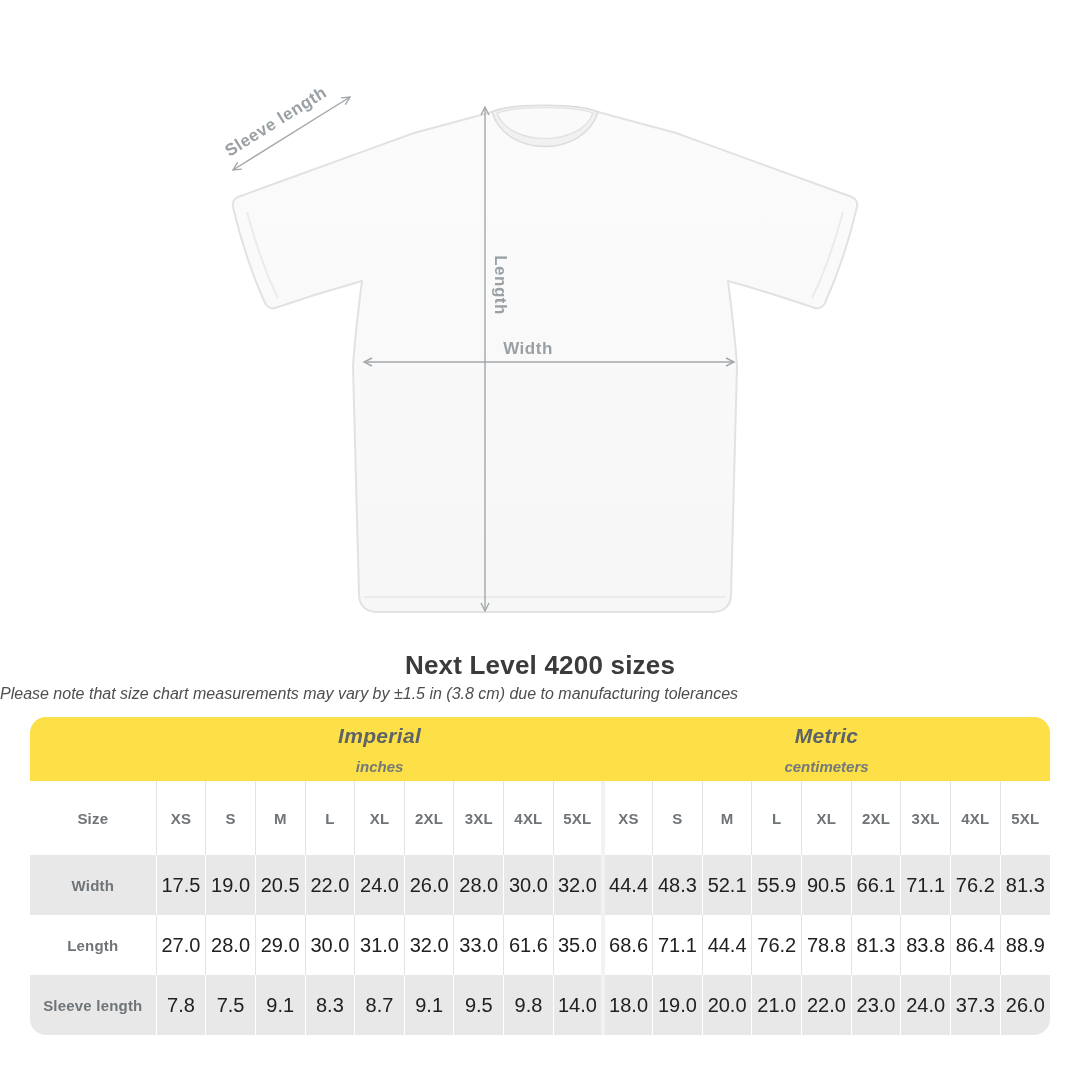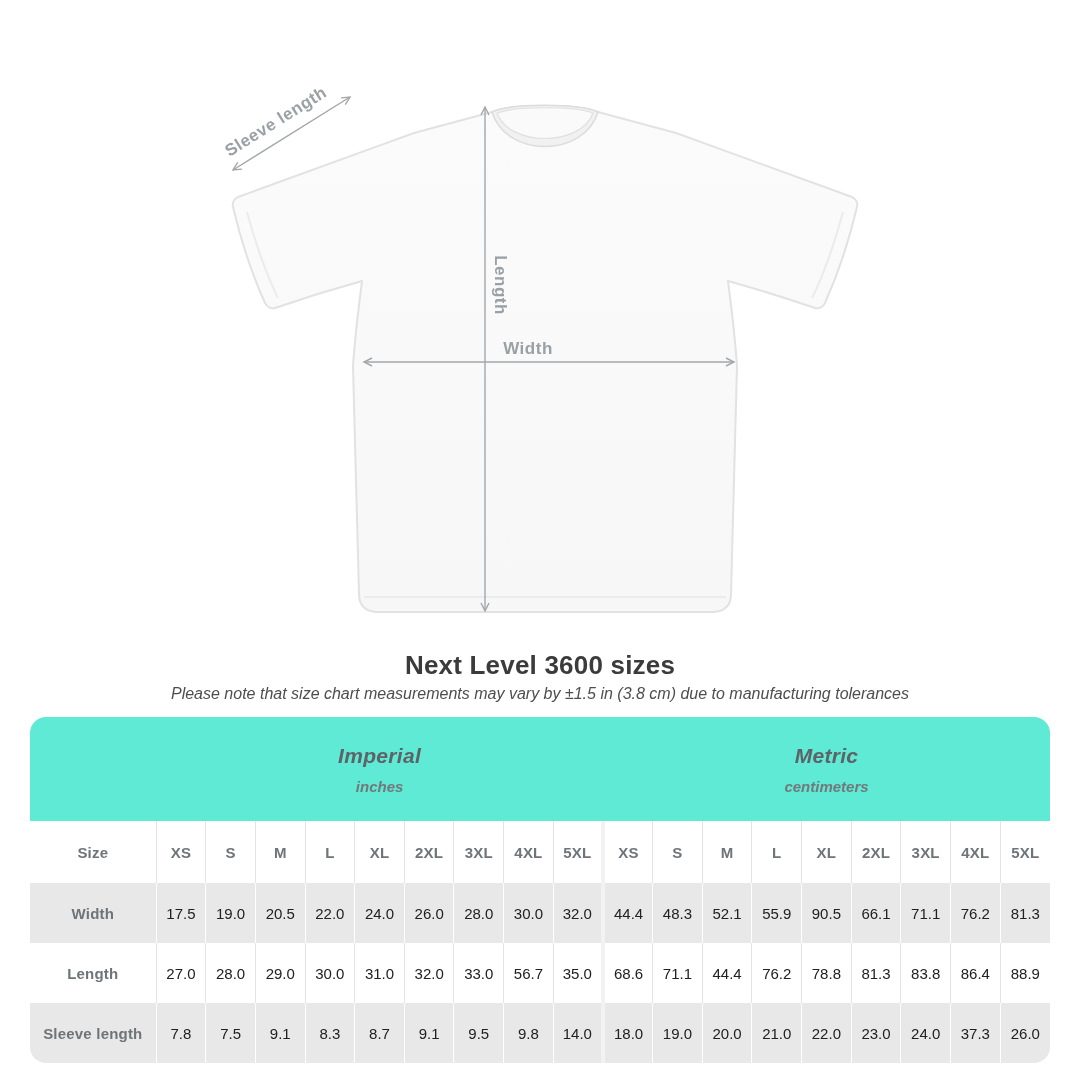--- a/index.html
+++ b/index.html
@@ -34,67 +34,67 @@
   .page-title {
     margin: 8px 0 4px;
     text-align: center;
     font-size: 26px;
     font-weight: 700;
     color: #3b3b3b;
     letter-spacing: 0.2px;
   }
   .page-subtitle {
     margin: 0;
-    text-align: center;
+    text-align: left;
     font-style: italic;
     font-size: 16px;
     color: #4e4e4e;
   }
 
   
   .chart-wrap {
     width: 1020px;
     margin: 14px auto 0;
     border-radius: 16px;
     overflow: hidden;
   }
   table.size-chart {
     width: 1020px;
     border-collapse: collapse;
     table-layout: fixed;
   }
   col.c-label { width: 126px; }
   col.c-data  { width: 49.6px; }
 
-  tr.band > th { background: #5eead4; height: 104px; border: none; vertical-align: middle; }
+  tr.band > th { background: #fde047; height: 64px; border: none; vertical-align: middle; }
   .band-title {
     font-size: 21px; font-weight: 700; font-style: italic;
     color: #5d6367; letter-spacing: 0.3px;
   }
   .band-sub {
     font-size: 15px; font-style: italic;
     color: #73787b; margin-top: 10px;
   }
 
   tr.r-white > th, tr.r-white > td { background: #ffffff; }
   tr.r-gray  > th, tr.r-gray  > td { background: #e8e8e8; }
 
-  tr.sizes-row > th { height: 62px; }
+  tr.sizes-row > th { height: 74px; }
   tbody th, tbody td { height: 60px; }
 
   th, td { text-align: center; vertical-align: middle; padding: 0; }
 
   th.hdr, th.row-label {
     font-size: 15px;
     font-weight: 700;
     color: #6e7478;
     letter-spacing: 0.2px;
   }
   td.val {
-    font-size: 15px;
+    font-size: 20px;
     font-weight: 400;
     color: #212121;
   }
 
   tr.r-white > *:not(:first-child) { border-left: 1px solid #e3e3e3; }
   tr.r-gray  > *:not(:first-child) { border-left: 1px solid #ffffff; }
   tr.r-white > .m1, tr.r-gray > .m1 { border-left: 4px solid #f2f2f2; }
 </style>
 </head>
 <body>
@@ -146,21 +146,21 @@
     <line x1="485" y1="107" x2="485" y2="611" stroke="#a2a7aa" stroke-width="1.4" marker-start="url(#ah-s)" marker-end="url(#ah-e)"></line>
     <line x1="364" y1="362" x2="734" y2="362" stroke="#a2a7aa" stroke-width="1.4" marker-start="url(#ah-s)" marker-end="url(#ah-e)"></line>
     <line x1="233" y1="170" x2="350" y2="97" stroke="#a2a7aa" stroke-width="1.4" marker-start="url(#ah-s)" marker-end="url(#ah-e)"></line>
   </svg>
 
   <span id="sleeve-label" class="measure-label">Sleeve length</span>
   <span id="length-label" class="measure-label">Length</span>
   <span id="width-label" class="measure-label">Width</span>
 </div>
 
-<h1 class="page-title">Next Level 3600 sizes</h1>
+<h1 class="page-title">Next Level 4200 sizes</h1>
 <p class="page-subtitle">Please note that size chart measurements may vary by ±1.5 in (3.8 cm) due to manufacturing tolerances</p>
 
 <div class="chart-wrap">
   <table class="size-chart">
     <colgroup>
       <col class="c-label">
       <col class="c-data">
         <col class="c-data">
         <col class="c-data">
         <col class="c-data">
@@ -237,21 +237,21 @@
       </tr>
       <tr class="r-white">
         <th class="row-label">Length</th>
         <td class="val">27.0</td>
         <td class="val">28.0</td>
         <td class="val">29.0</td>
         <td class="val">30.0</td>
         <td class="val">31.0</td>
         <td class="val">32.0</td>
         <td class="val">33.0</td>
-        <td class="val">56.7</td>
+        <td class="val">61.6</td>
         <td class="val">35.0</td>
         <td class="val m1">68.6</td>
         <td class="val">71.1</td>
         <td class="val">44.4</td>
         <td class="val">76.2</td>
         <td class="val">78.8</td>
         <td class="val">81.3</td>
         <td class="val">83.8</td>
         <td class="val">86.4</td>
         <td class="val">88.9</td>

